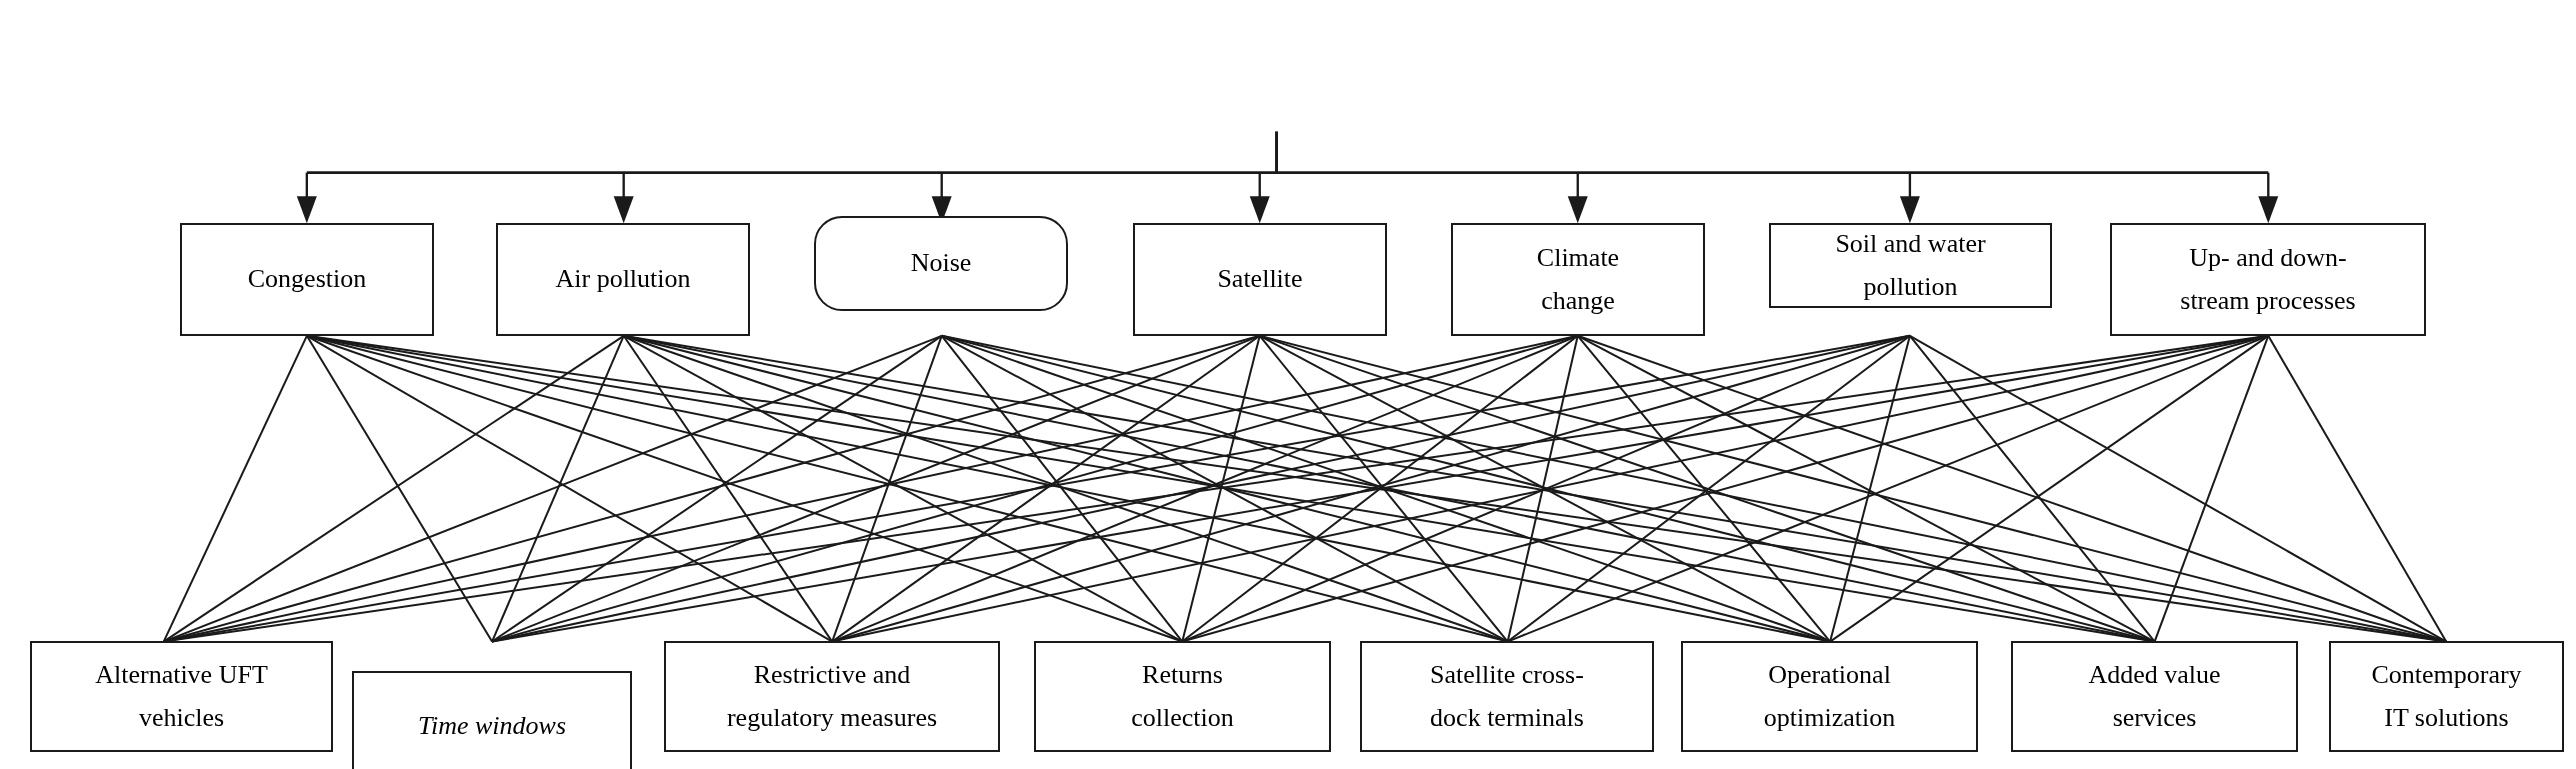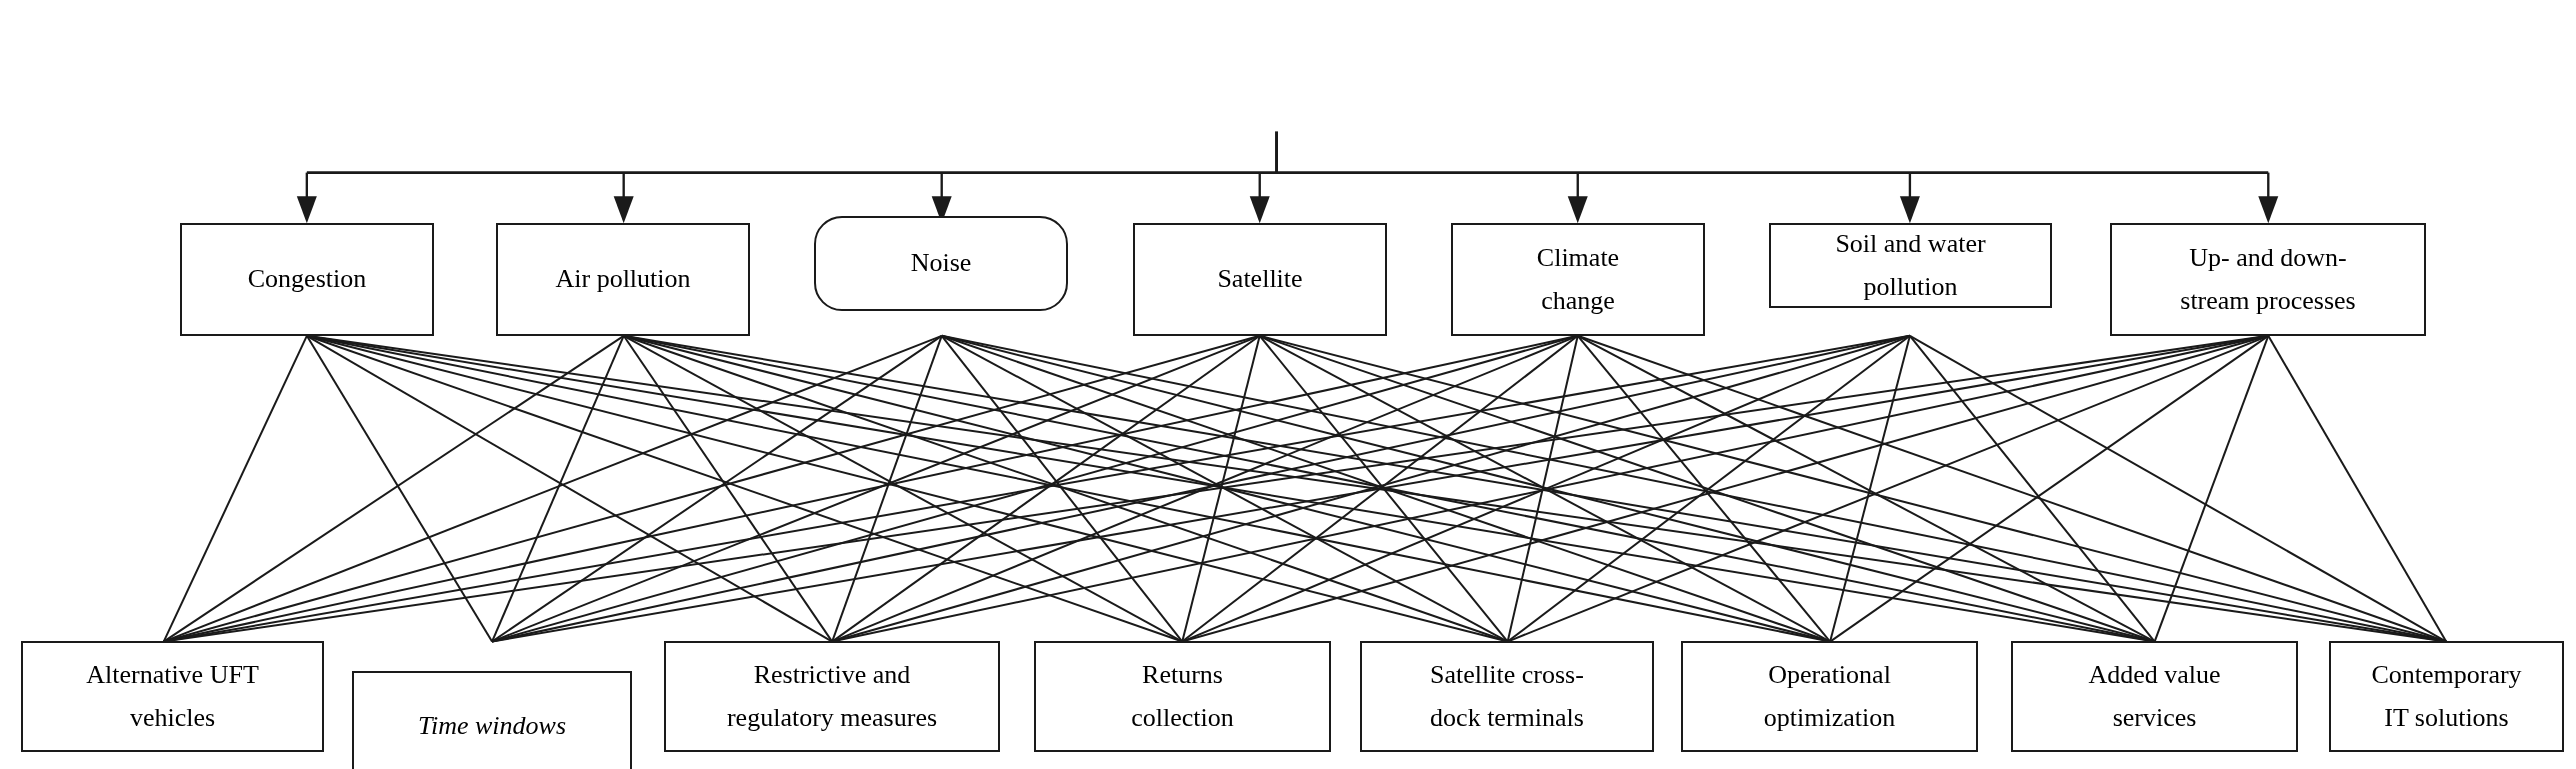--- a/index.html
+++ b/index.html
@@ -154,21 +154,21 @@
       <div class="node node-criterion" style="left: 1769px; top: 223px; width: 283px; height: 85px;">
         <span class="label">Soil and water
 pollution</span>
       </div>
       <div class="node node-criterion" style="left: 2110px; top: 223px; width: 316px; height: 113px; justify-content: center;">
         <span class="label">Up- and down-
 stream processes</span>
       </div>
     </div>
   <div id="alternatives-layer">
-      <div class="node node-alternative" style="left: 21px; top: 641px; width: 303px; height: 111px; align-items: center;">
+      <div class="node node-alternative" style="left: 30px; top: 641px; width: 303px; height: 111px; align-items: center;">
         <span class="label">Alternative UFT
 vehicles</span>
       </div>
       <div class="node node-alternative" style="left: 352px; top: 671px; width: 280px; height: 111px; font-style: italic;">
         <span class="label">Time windows</span>
       </div>
       <div class="node node-alternative" style="left: 664px; top: 641px; width: 336px; height: 111px;">
         <span class="label">Restrictive and
 regulatory measures</span>
       </div>

